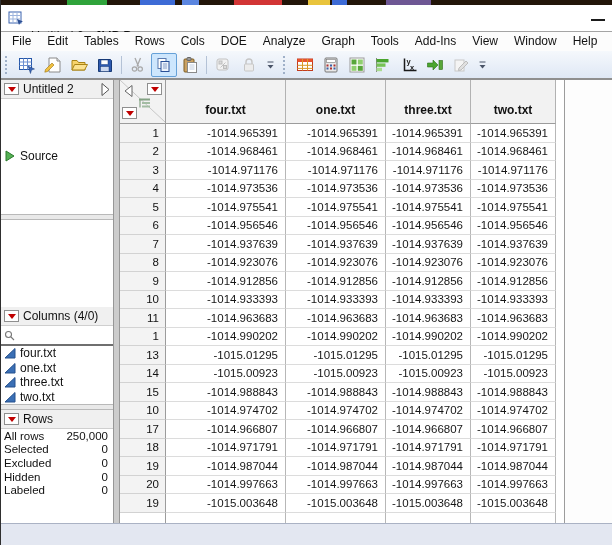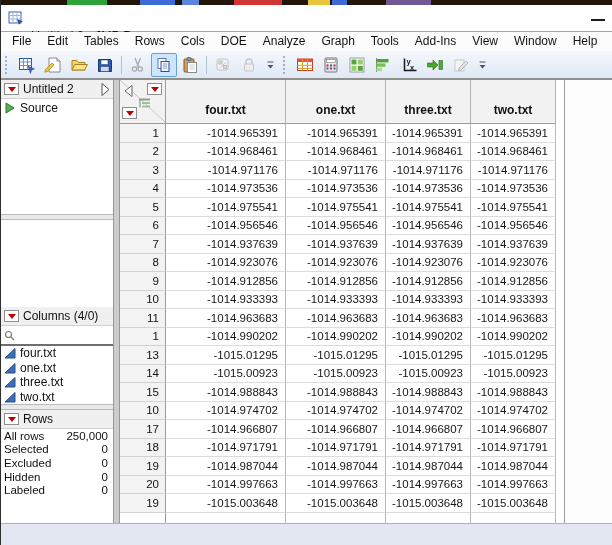--- a/index.html
+++ b/index.html
@@ -35,21 +35,21 @@
   .sidebar{width:112px;display:flex;flex-direction:column;background:#fff;}
   .panel{display:flex;flex-direction:column;overflow:hidden;}
   .p1{height:134px;} .p2{height:184px;justify-content:flex-end;} .p3{flex:1;}
   .hsplit{height:6px;background:#e9e9e9;border-top:1px solid #b9b9b9;border-bottom:1px solid #b9b9b9;box-sizing:border-box;}
   .phead{height:18px;background:#f0f0f0;border-bottom:1px solid #cfcfcf;display:flex;align-items:center;
          padding:0 3px;font-size:12px;gap:4px;flex:0 0 auto;}
   .rtbtn{width:15px;height:12px;background:#fff;border:1px solid #8f8f8f;display:flex;
          align-items:center;justify-content:center;box-sizing:border-box;flex:0 0 auto;}
   .rtri{width:0;height:0;border-left:4px solid transparent;border-right:4px solid transparent;border-top:5px solid #c00000;}
   .pexpand{margin-left:auto;display:flex;align-items:center;}
-  .pitem{height:17px;display:flex;align-items:center;gap:5px;padding-left:4px;font-size:12px;flex:0 0 auto;}
+  .pitem{height:17px;display:flex;align-items:center;gap:5px;padding-left:4px;font-size:12px;flex:0 0 auto;margin-top:48px;}
   .search{height:18px;border-bottom:2px solid #6f6f6f;display:flex;align-items:center;position:relative;flex:0 0 auto;}
   .search svg{position:absolute;left:3px;top:4px;}
   .search input{border:none;outline:none;width:100%;height:100%;font-size:11px;padding:0 2px 0 17px;background:transparent;}
   .colitem{height:14.5px;display:flex;align-items:center;gap:4px;padding-left:3px;font-size:12px;flex:0 0 auto;}
   .statrow{height:13.6px;display:flex;align-items:center;padding:0 5px 0 3px;font-size:11.5px;flex:0 0 auto;}
   .statrow .val{margin-left:auto;}
   
   .vsplit{width:7px;background:#cccccc;border-left:1px solid #979797;border-right:1px solid #979797;box-sizing:border-box;}
   
   .tablearea{flex:1;display:flex;flex-direction:column;background:#fff;overflow:hidden;}

